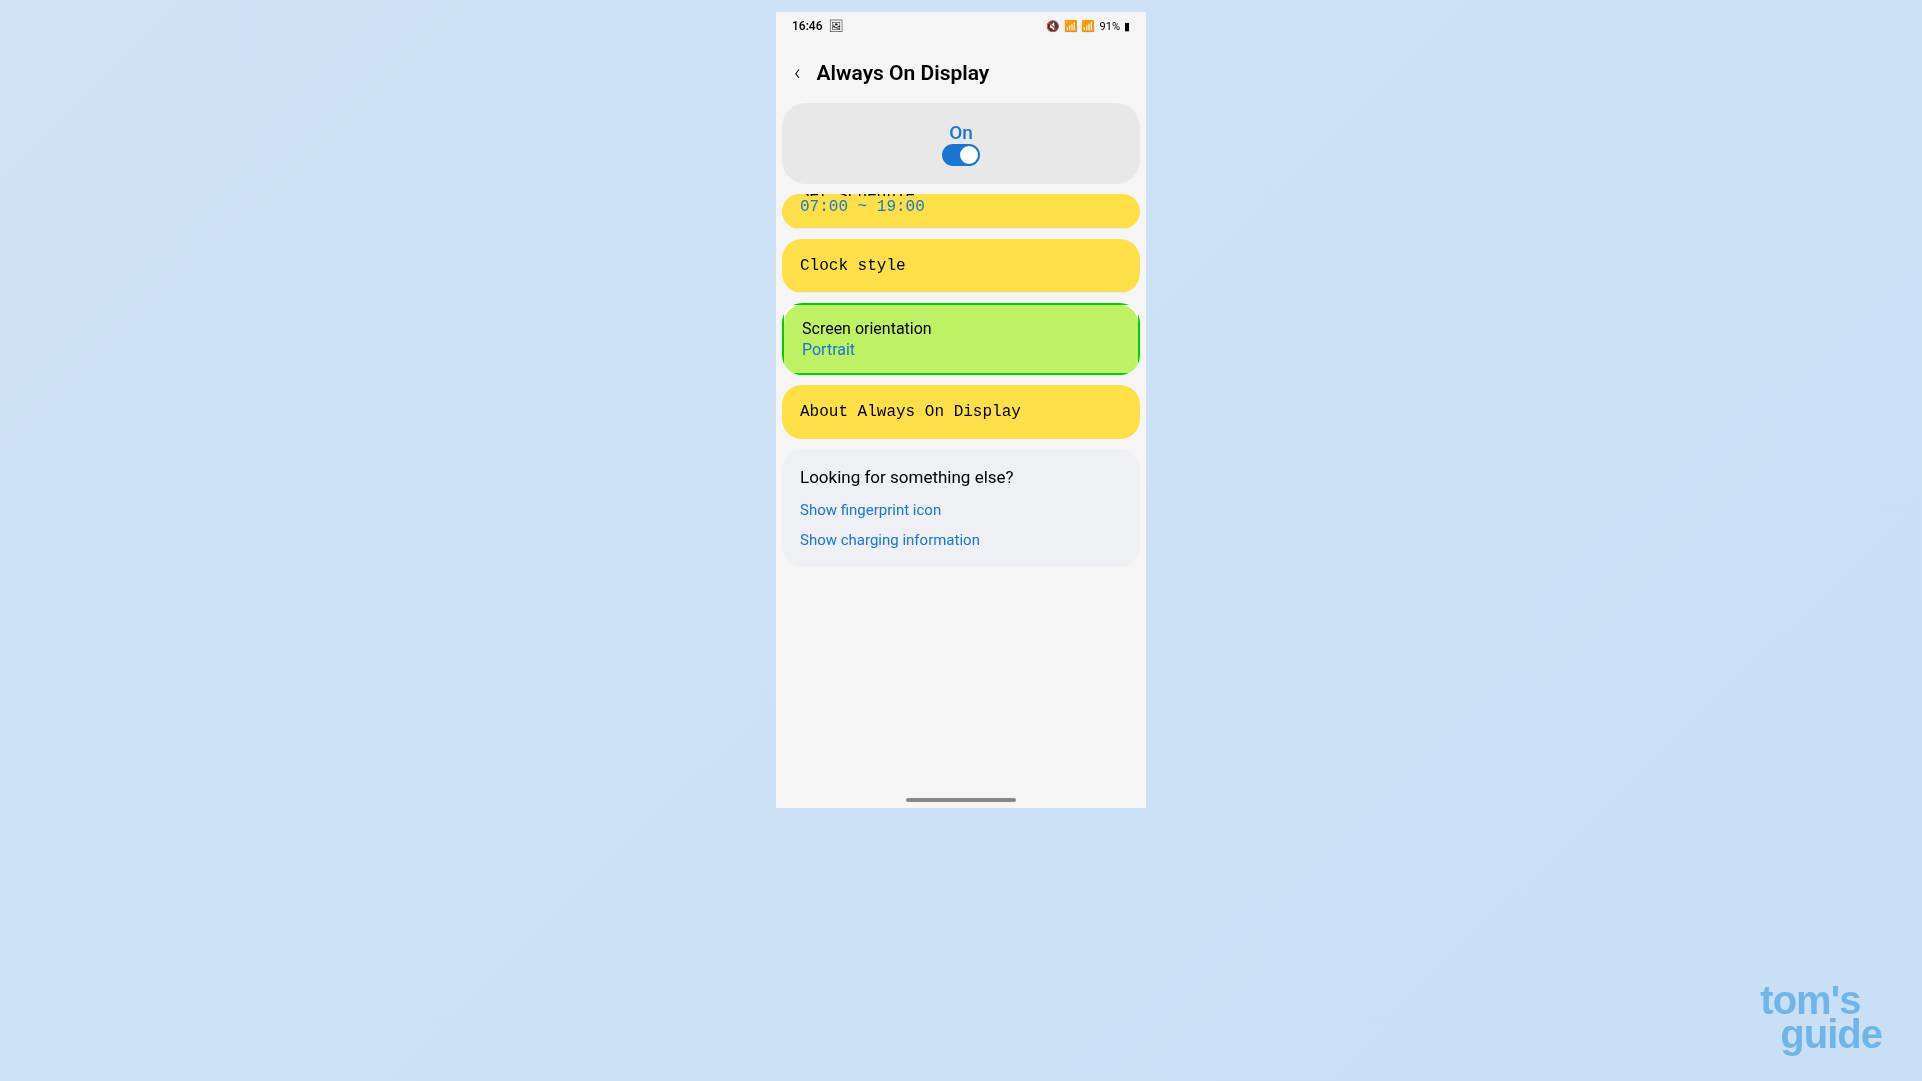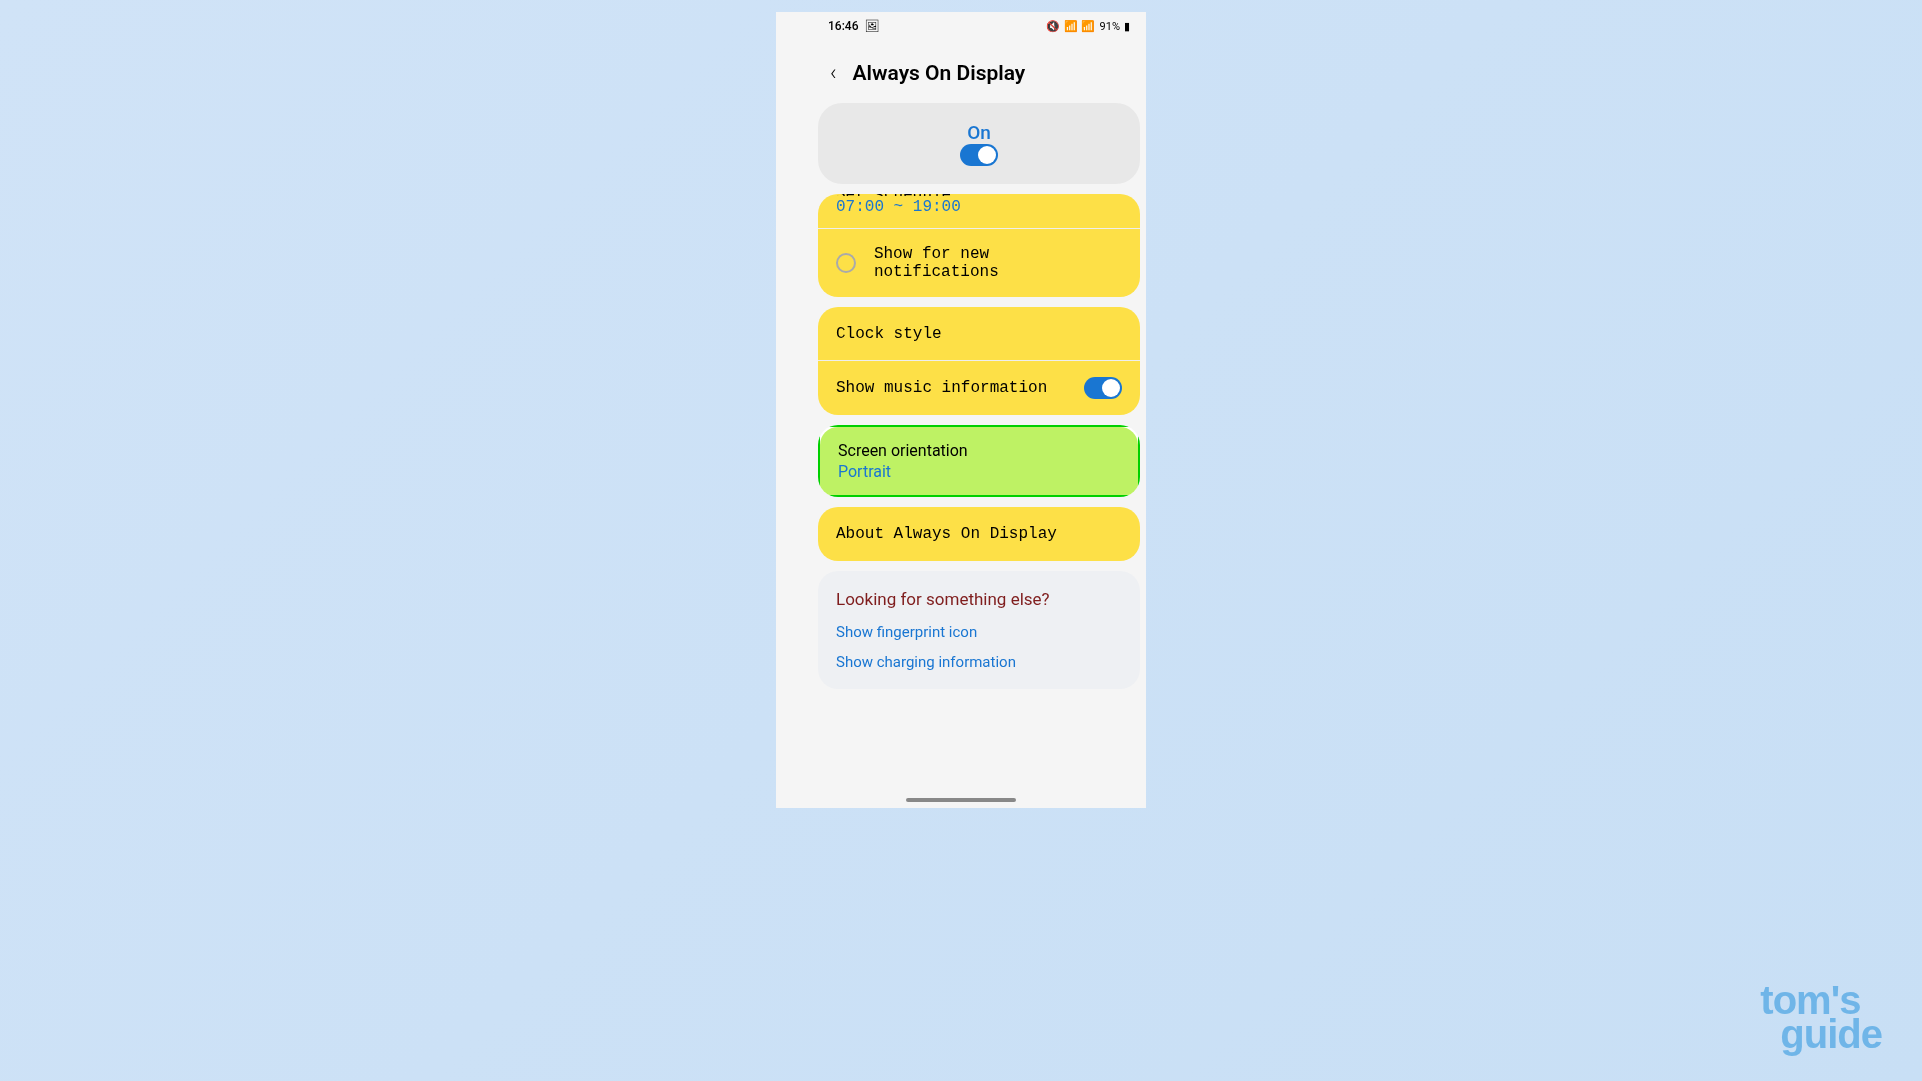--- a/index.html
+++ b/index.html
@@ -13,21 +13,20 @@
       align-items: flex-start;
       padding-top: 12px;
       position: relative;
     }
     .phone-screen {
       width: 370px;
       height: 796px;
       background: #f5f5f5;
       overflow: hidden;
       position: relative;
-      padding-left: 36px;
     }
     .status-bar {
       height: 28px;
       display: flex;
       justify-content: space-between;
       align-items: center;
       padding: 0 16px;
       font-size: 12px;
       color: #000;
     }
@@ -138,21 +137,21 @@
     }
     .highlight-card .row { background: #bef264; }
     .looking-card {
       margin: 0 6px 10px;
       background: #eef0f3;
       border-radius: 20px;
       padding: 18px 18px;
     }
     .looking-title {
       font-size: 17px;
-      color: #7f1d1d;
+      color: #000000;
       margin-bottom: 14px;
     }
     .looking-link {
       font-size: 15px;
       color: #1976d2;
       margin-bottom: 12px;
       cursor: pointer;
     }
     .looking-link:last-child { margin-bottom: 0; }
     .home-indicator {
@@ -213,33 +212,25 @@
     <span class="on-label">On</span>
     <div class="toggle"></div>
   </div>
 
   <div class="card">
     <div class="partial-row">
       <div class="partial-text">Set schedule</div>
       <div class="row-sub">07:00 ~ 19:00</div>
     </div>
     <div style="border-top:1px solid #eee"></div>
-    <div class="radio-row">
-      <div class="radio"></div>
-      <span class="row-label">Show for new notifications</span>
-    </div>
   </div>
 
   <div class="card">
     <div class="row row-divider">
       <span class="row-label">Clock style</span>
-    </div>
-    <div class="row">
-      <span class="row-label">Show music information</span>
-      <div class="toggle"></div>
     </div>
   </div>
 
   <div class="card-group3" style="padding:0; border-radius:20px;">
     <div class="highlight-card" style="margin:-2px;">
       <div class="row" style="border-radius:18px 18px 0 0;">
         <div class="row-content">
           <span class="row-label">Screen orientation</span>
           <span class="row-sub">Portrait</span>
         </div>

